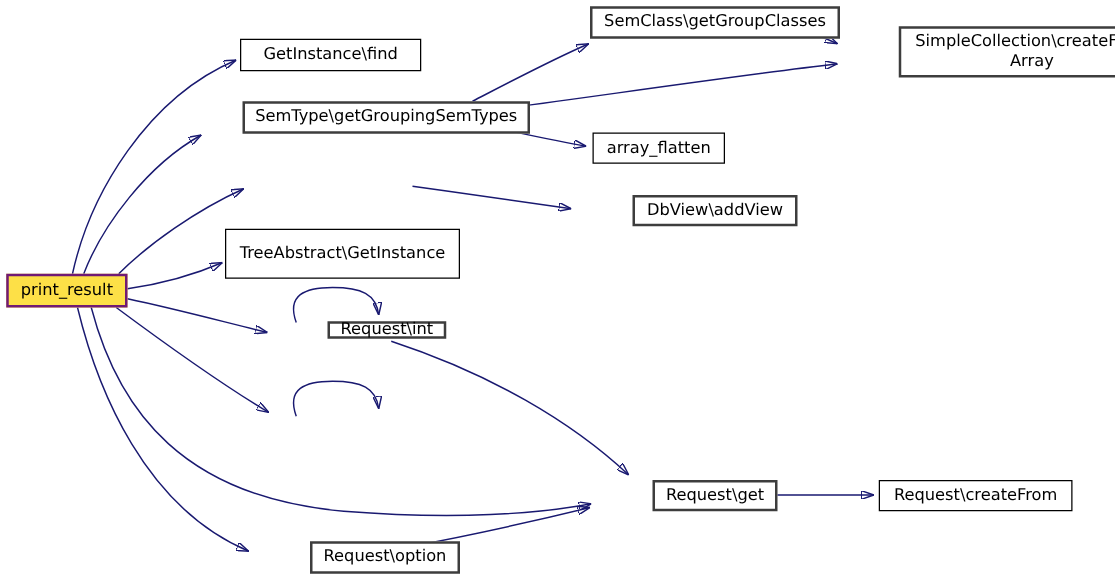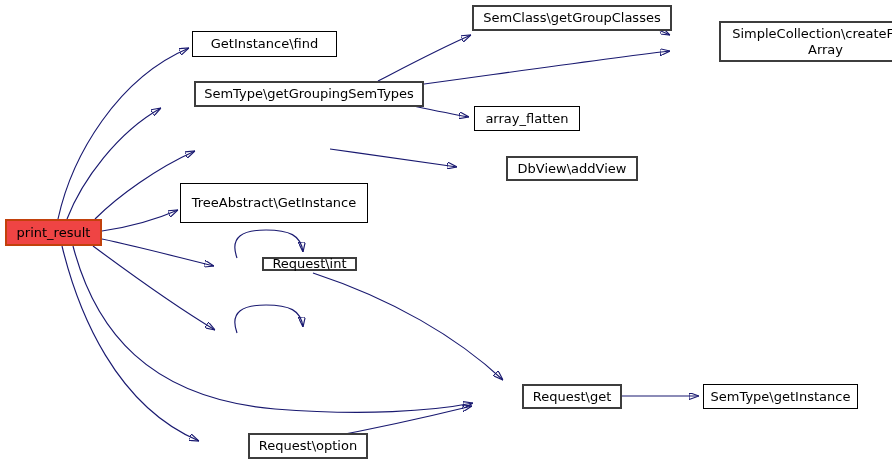--- a/index.html
+++ b/index.html
@@ -16,21 +16,21 @@
     position:absolute;
     box-sizing:border-box;
     background:#ffffff;
     border:1px solid #000000;
     display:flex;align-items:center;justify-content:center;
     font-size:13px;color:#000000;
     text-align:center;white-space:pre-line;line-height:1.2;
     cursor:pointer;
   }
   .node.strong{border:2px solid #3d3d3d;margin-left:44px;}
-  .node.root{background:#ef4444;border:2px solid #c2410c;cursor:default;}
+  .node.root{background:#fde047;border:2px solid #701a75;cursor:default;}
 </style>
 </head>
 <body>
 
 <div class="canvas">
 
   <svg class="edge-layer" viewBox="0 0 892 465" xmlns="http://www.w3.org/2000/svg">
     <defs>
       <marker id="arrow" viewBox="0 0 10 7" refX="10" refY="3.5" markerWidth="10" markerHeight="7" orient="auto" markerUnits="userSpaceOnUse">
         <path d="M0,0 L10,3.5 L0,7 z" fill="#191970" stroke="none"></path>
@@ -75,15 +75,15 @@
 
   <div class="node" style="left:474px;top:106px;width:106px;height:25px">array_flatten</div>
 
   <div class="node strong" style="left:462px;top:156px;width:132px;height:25px">DbView\addView</div>
 
   <div class="node strong" style="left:675px;top:21px;width:213px;height:41px">SimpleCollection\createFrom
 Array</div>
 
   <div class="node strong" style="left:478px;top:384px;width:100px;height:25px">Request\get</div>
 
-  <div class="node" style="left:703px;top:384px;width:155px;height:25px">SemType\getInstance</div>
+  <div class="node" style="left:703px;top:384px;width:155px;height:25px">Request\createFrom</div>
 
 </div>
 
 </body></html>

